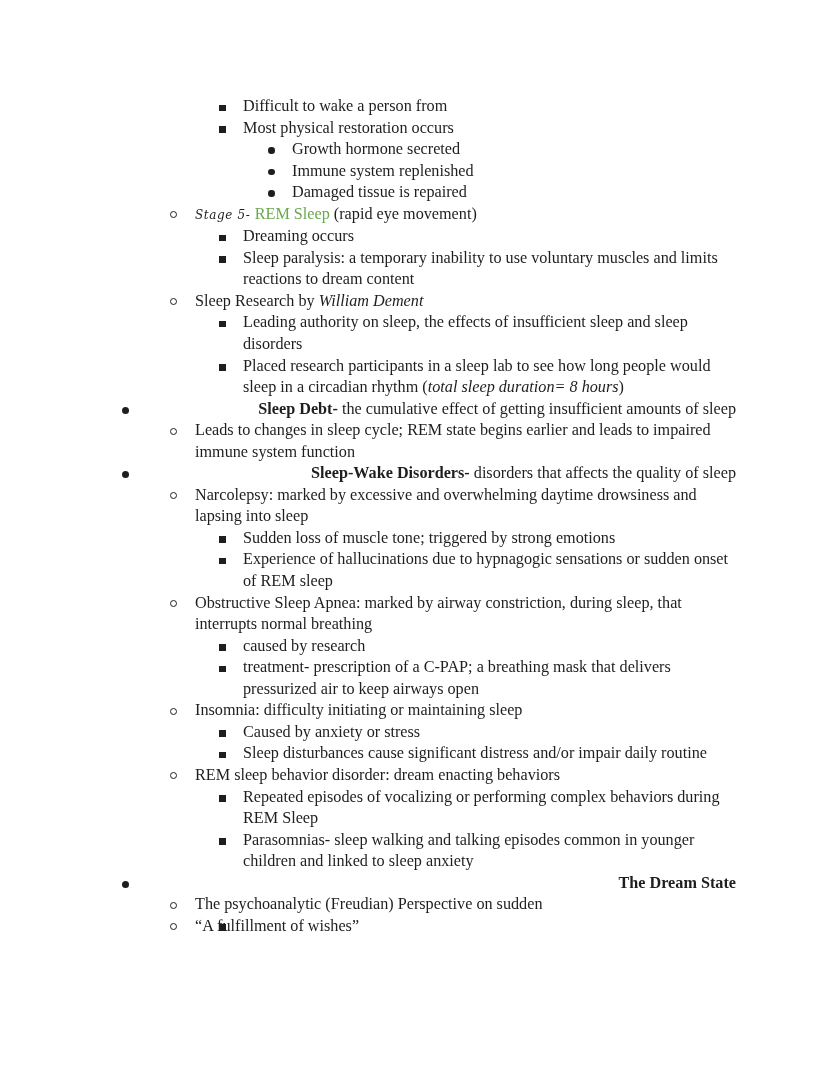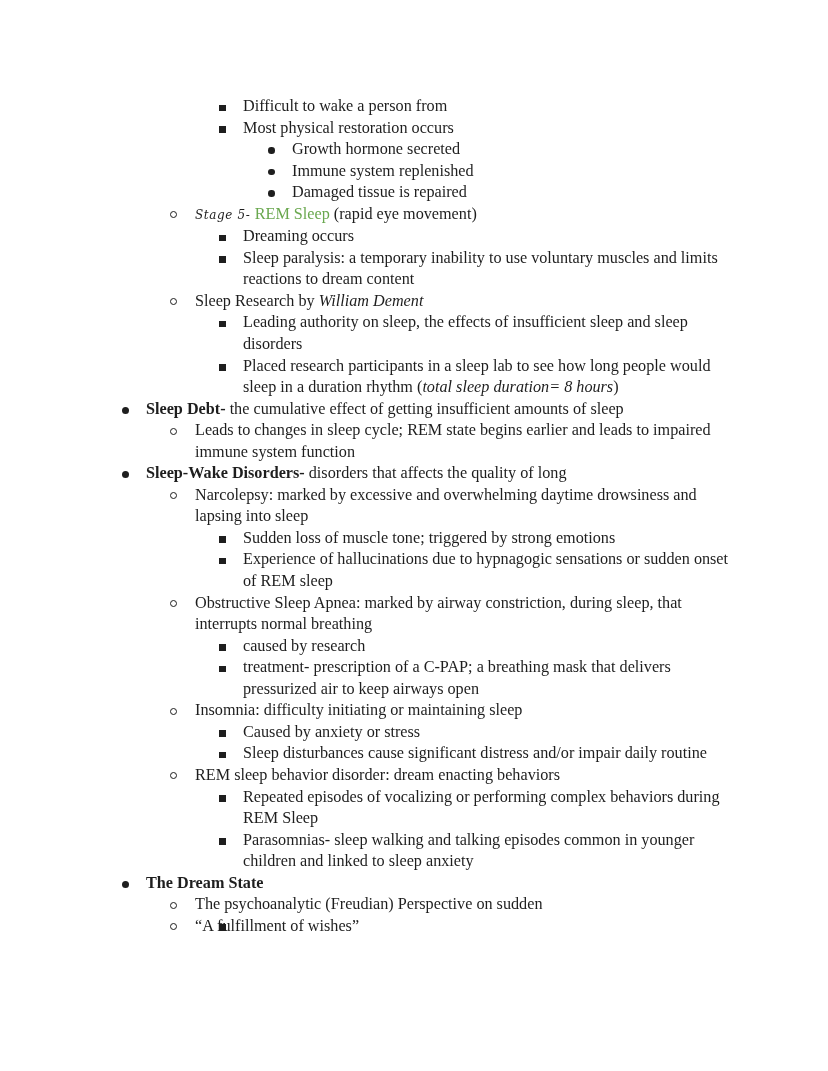--- a/index.html
+++ b/index.html
@@ -18,21 +18,21 @@
     line-height: 21.55px;
     color: var(--text, #1e1e1e);
   }
   .doc-content {
     position: absolute;
     top: 96px;
     left: 0;
     width: 736px;
   }
   .li { position: relative; }
-  .li.l1 { padding-left: 146px; }
+  .li.l1 { padding-left: 146px; text-align: right; }
   .li.l2 { padding-left: 195px; }
   .li.l3 { padding-left: 243px; }
   .li.l4 { padding-left: 292px; }
 
   .bullet { position: absolute; display: block; }
   .l1 > .bullet {
     left: 122px; top: 8px;
     width: 7px; height: 7px;
     border-radius: 50%;
     background: var(--text, #1e1e1e);
@@ -75,24 +75,24 @@
       <div class="li l3"><span class="bullet"></span><span class="run">Difficult to wake a person from</span></div>
       <div class="li l3"><span class="bullet"></span><span class="run">Most physical restoration occurs</span></div>
       <div class="li l4"><span class="bullet"></span><span class="run">Growth hormone secreted</span></div>
       <div class="li l4"><span class="bullet"></span><span class="run">Immune system replenished</span></div>
       <div class="li l4"><span class="bullet"></span><span class="run">Damaged tissue is repaired</span></div>
       <div class="li l2"><span class="bullet"></span><span class="run script">Stage 5- </span><span class="run green">REM Sleep</span><span class="run"> (rapid eye movement)</span></div>
       <div class="li l3"><span class="bullet"></span><span class="run">Dreaming occurs</span></div>
       <div class="li l3"><span class="bullet"></span><span class="run">Sleep paralysis: a temporary inability to use voluntary muscles and limits reactions to dream content</span></div>
       <div class="li l2"><span class="bullet"></span><span class="run">Sleep Research by </span><span class="run italic">William Dement</span></div>
       <div class="li l3"><span class="bullet"></span><span class="run">Leading authority on sleep, the effects of insufficient sleep and sleep disorders</span></div>
-      <div class="li l3"><span class="bullet"></span><span class="run">Placed research participants in a sleep lab to see how long people would sleep in a duration rhythm (</span><span class="run italic">total sleep duration= 8 hours</span><span class="run">)</span></div>
+      <div class="li l3"><span class="bullet"></span><span class="run">Placed research participants in a sleep lab to see how long people would sleep in a circadian rhythm (</span><span class="run italic">total sleep duration= 8 hours</span><span class="run">)</span></div>
       <div class="li l1"><span class="bullet"></span><span class="run bold">Sleep Debt-</span><span class="run"> the cumulative effect of getting insufficient amounts of sleep</span></div>
       <div class="li l2"><span class="bullet"></span><span class="run">Leads to changes in sleep cycle; REM state begins earlier and leads to impaired immune system function</span></div>
-      <div class="li l1"><span class="bullet"></span><span class="run bold">Sleep-Wake Disorders-</span><span class="run"> disorders that affects the quality of long</span></div>
+      <div class="li l1"><span class="bullet"></span><span class="run bold">Sleep-Wake Disorders-</span><span class="run"> disorders that affects the quality of sleep</span></div>
       <div class="li l2"><span class="bullet"></span><span class="run">Narcolepsy: marked by excessive and overwhelming daytime drowsiness and lapsing into sleep</span></div>
       <div class="li l3"><span class="bullet"></span><span class="run">Sudden loss of muscle tone; triggered by strong emotions</span></div>
       <div class="li l3"><span class="bullet"></span><span class="run">Experience of hallucinations due to hypnagogic sensations or sudden onset of REM sleep</span></div>
       <div class="li l2"><span class="bullet"></span><span class="run">Obstructive Sleep Apnea: marked by airway constriction, during sleep, that interrupts normal breathing</span></div>
       <div class="li l3"><span class="bullet"></span><span class="run">caused by research</span></div>
       <div class="li l3"><span class="bullet"></span><span class="run">treatment- prescription of a C-PAP; a breathing mask that delivers pressurized air to keep airways open</span></div>
       <div class="li l2"><span class="bullet"></span><span class="run">Insomnia: difficulty initiating or maintaining sleep</span></div>
       <div class="li l3"><span class="bullet"></span><span class="run">Caused by anxiety or stress</span></div>
       <div class="li l3"><span class="bullet"></span><span class="run">Sleep disturbances cause significant distress and/or impair daily routine</span></div>
       <div class="li l2"><span class="bullet"></span><span class="run">REM sleep behavior disorder: dream enacting behaviors</span></div>

